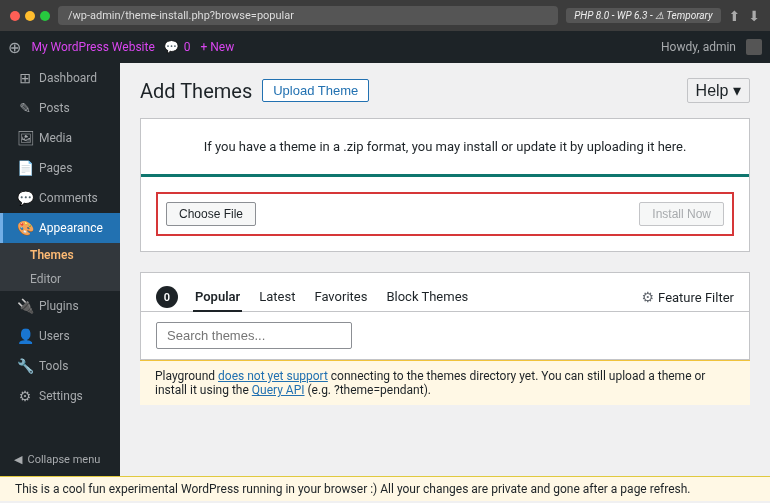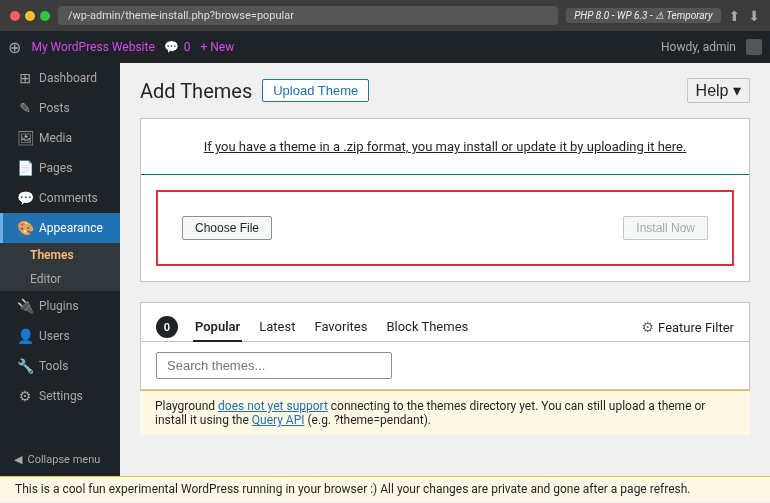--- a/index.html
+++ b/index.html
@@ -40,37 +40,37 @@
 
     
     .page-header { display: flex; align-items: center; gap: 10px; margin-bottom: 15px; }
     .page-title { font-size: 20px; font-weight: 400; color: #1d2327; }
     .upload-theme-btn { border: 1px solid #2271b1; color: #2271b1; background: #fff; padding: 3px 10px; font-size: 13px; cursor: pointer; border-radius: 2px; font-weight: 400; }
 
     .help-btn { margin-left: auto; background: #f0f0f1; border: 1px solid #c3c4c7; color: #1d2327; padding: 2px 8px; font-size: 16px; cursor: pointer; border-radius: 2px; display: flex; align-items: center; gap: 4px; }
 
     
     .upload-section { background: #fff; border: 1px solid #c3c4c7; margin-bottom: 20px; }
-    .upload-notice { padding: 20px; text-align: center; color: #1d2327; font-size: 13px; border-bottom: 1px solid #0f766e; text-decoration: underline; }
-    .upload-form-area { border: 2px solid #d63638; margin: 15px; padding: 24px; display: flex; gap: 15px; }
+    .upload-notice { padding: 20px; text-align: center; color: #1d2327; font-size: 13px; border-bottom: 3px solid #0f766e; }
+    .upload-form-area { border: 2px solid #d63638; margin: 15px; padding: 8px; display: flex; gap: 15px; }
     .choose-file-btn { background: #f6f7f7; border: 1px solid #8c8f94; color: #1d2327; padding: 4px 12px; font-size: 12px; cursor: pointer; border-radius: 2px; white-space: nowrap; }
     .no-file-text { color: #646970; font-size: 13px; flex: 1; }
     .install-now-btn { background: #f6f7f7; border: 1px solid #c3c4c7; color: #a7aaad; padding: 4px 12px; font-size: 12px; cursor: pointer; border-radius: 2px; white-space: nowrap; margin-left: auto; }
 
     
     .themes-section { background: #fff; border: 1px solid #c3c4c7; }
     .themes-tabs { display: flex; align-items: center; padding: 10px 15px 0; border-bottom: 1px solid #c3c4c7; gap: 15px; }
     .themes-count-badge { background: #1d2327; color: #fff; border-radius: 50%; width: 22px; height: 22px; display: flex; align-items: center; justify-content: center; font-size: 11px; font-weight: 600; }
     .tab-item { padding: 6px 2px; cursor: pointer; color: #1d2327; font-size: 13px; border-bottom: 2px solid transparent; margin-bottom: -1px; }
     .tab-item.active-tab { border-bottom-color: #1d2327; font-weight: 600; }
     .feature-filter { display: flex; align-items: center; gap: 4px; margin-left: auto; color: #1d2327; cursor: pointer; font-size: 13px; }
     .gear-icon { font-size: 14px; color: #646970; }
 
     .search-area { padding: 10px 15px; }
-    .search-input { border: 1px solid #8c8f94; padding: 5px 10px; font-size: 13px; width: 236px; border-radius: 2px; color: #646970; }
+    .search-input { border: 1px solid #8c8f94; padding: 5px 10px; font-size: 13px; width: 196px; border-radius: 2px; color: #646970; }
 
     
     .notice-bar { background: #fff8e5; border-top: 1px solid #f0c33c; padding: 8px 15px; font-size: 12px; color: #1d2327; }
     .notice-bar a { color: #2271b1; }
 
     
     .footer-bar { background: #fff8e5; border-top: 1px solid #e0c940; padding: 5px 15px; font-size: 12px; color: #1d2327; }
 
     .sidebar-wrapper { display: flex; flex-direction: column; height: 100%; }
     .sidebar-menu-wrapper { flex: 1; }

